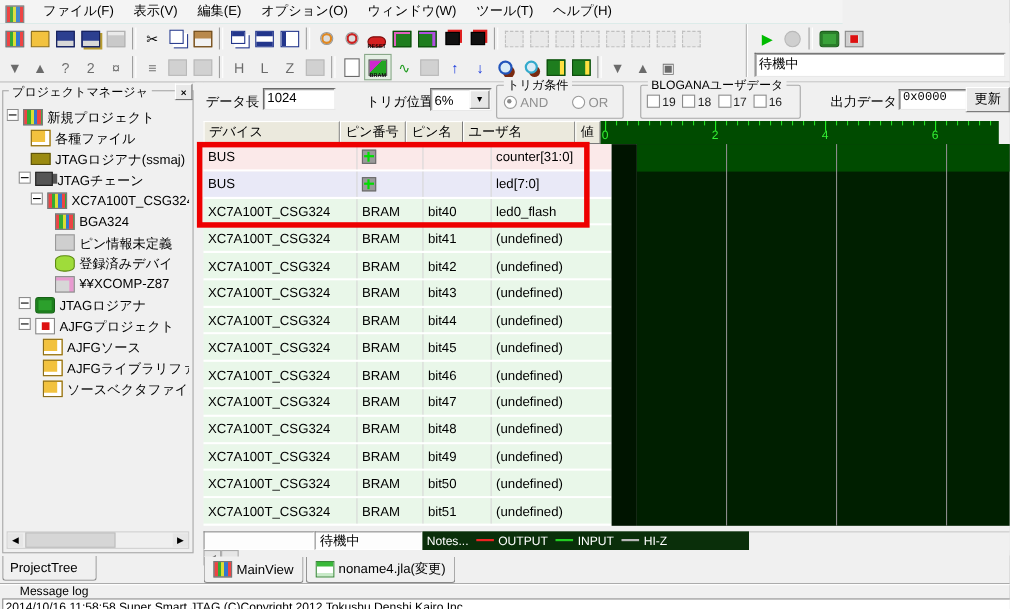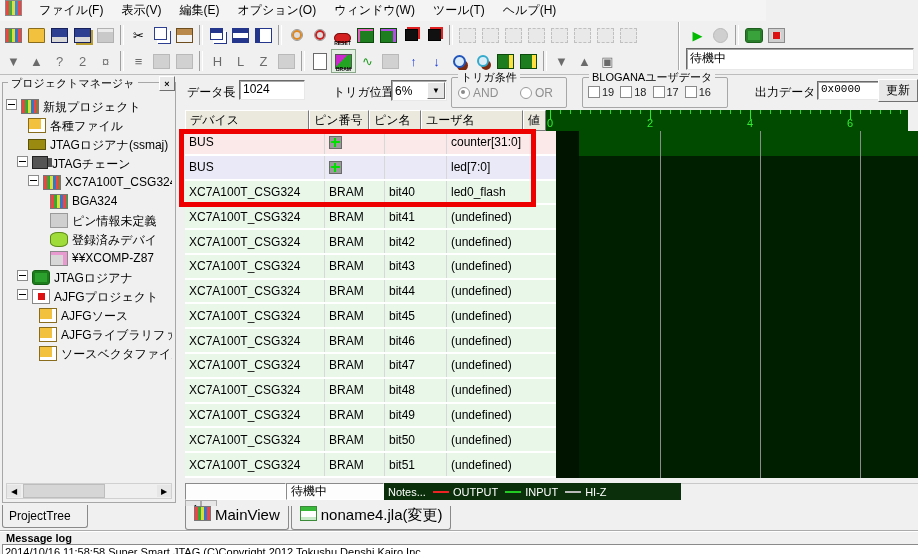--- a/index.html
+++ b/index.html
@@ -8,21 +8,21 @@
        font-size:12px;color:#000;}
   
   .bo{border:1px solid;border-color:#ffffff #707070 #707070 #ffffff;}
   .field{background:#fff;border:1px solid;border-color:#6a6a6a #e8e8e8 #e8e8e8 #6a6a6a;
          box-shadow:inset 1px 1px 0 #a8a8a8;}
   .gbox{border:1px solid #a7a7a7;border-radius:2px;position:absolute;}
   .gbox>.gtitle{position:absolute;top:-8px;left:6px;background:#f0f0f0;padding:0 3px;
                 font-size:11px;white-space:nowrap;}
   
   #menubar{position:absolute;left:0;top:0;width:766px;height:21px;background:#f4f4f4;
-           border-bottom:5px solid #14b8a6;display:flex;align-items:flex-start;}
+           border-bottom:5px solid #14b8a6;display:flex;align-items:flex-end;}
   #menubar .appicon{width:15px;height:14px;margin:0 8px 0 5px;}
   .menu-item{padding:2px 9px;font-size:12px;cursor:default;}
   .chipbg{background:
      repeating-linear-gradient(90deg,#e44 0 3px,#4a4 3px 6px,#dd4 6px 9px,#48c 9px 12px),
      #9a9a9a;border:1px solid #888;}
   
   #tbwrap{position:absolute;left:0;top:21px;width:918px;height:53px;background:#f0f0f0;
           border-bottom:1px solid #bdbdbd;}
   .tbrow{position:absolute;left:2px;height:26px;display:flex;align-items:center;}
   #tb1{top:1px;} #tb2{top:27px;}
@@ -160,25 +160,25 @@
   .litem{white-space:nowrap;}
   #strest{flex:1;background:#f0f0f0;border-top:1px solid #c9c9c9;}
   #minscroll{position:absolute;left:0;top:425px;display:flex;}
   #minscroll .sbtn{border:1px solid #aaa;}
   
   #ptab{position:absolute;left:2px;top:505px;width:86px;height:23px;background:#f0f0f0;
         border:1px solid #8a8a8a;border-top:none;border-radius:0 0 3px 3px;display:flex;
         align-items:center;padding-left:6px;font-size:12px;box-sizing:border-box;}
   #vtabs{position:absolute;left:185px;top:506px;height:24px;display:flex;gap:2px;}
   .vtab{height:23px;background:#f0f0f0;border:1px solid #8a8a8a;border-top:none;
-        border-radius:0 0 3px 3px;display:flex;padding:0 8px;font-size:15px;gap:4px;}
+        border-radius:0 0 3px 3px;display:flex;align-items:center;padding:0 8px;font-size:12px;gap:4px;}
   .vtab .vicon{width:15px;height:13px;}
   
   #mlog{position:absolute;left:0px;top:530px;width:918px;height:24px;border-top:2px groove #fff;}
-  #mlogtitle{position:absolute;left:4px;top:0px;font-size:11px;background:#f0f0f0;padding:0 2px;font-weight:bold;}
+  #mlogtitle{position:absolute;left:16px;top:0px;font-size:11px;background:#f0f0f0;padding:0 2px;}
   #mlogline{position:absolute;left:2px;top:12px;width:914px;height:11px;background:#fff;
             border:1px solid #8a8a8a;font-size:11px;overflow:hidden;padding:1px 2px;
             box-sizing:content-box;white-space:nowrap;}
 </style>
 </head>
 <body>
 
 <div id="app">
 
   <div id="menubar">

